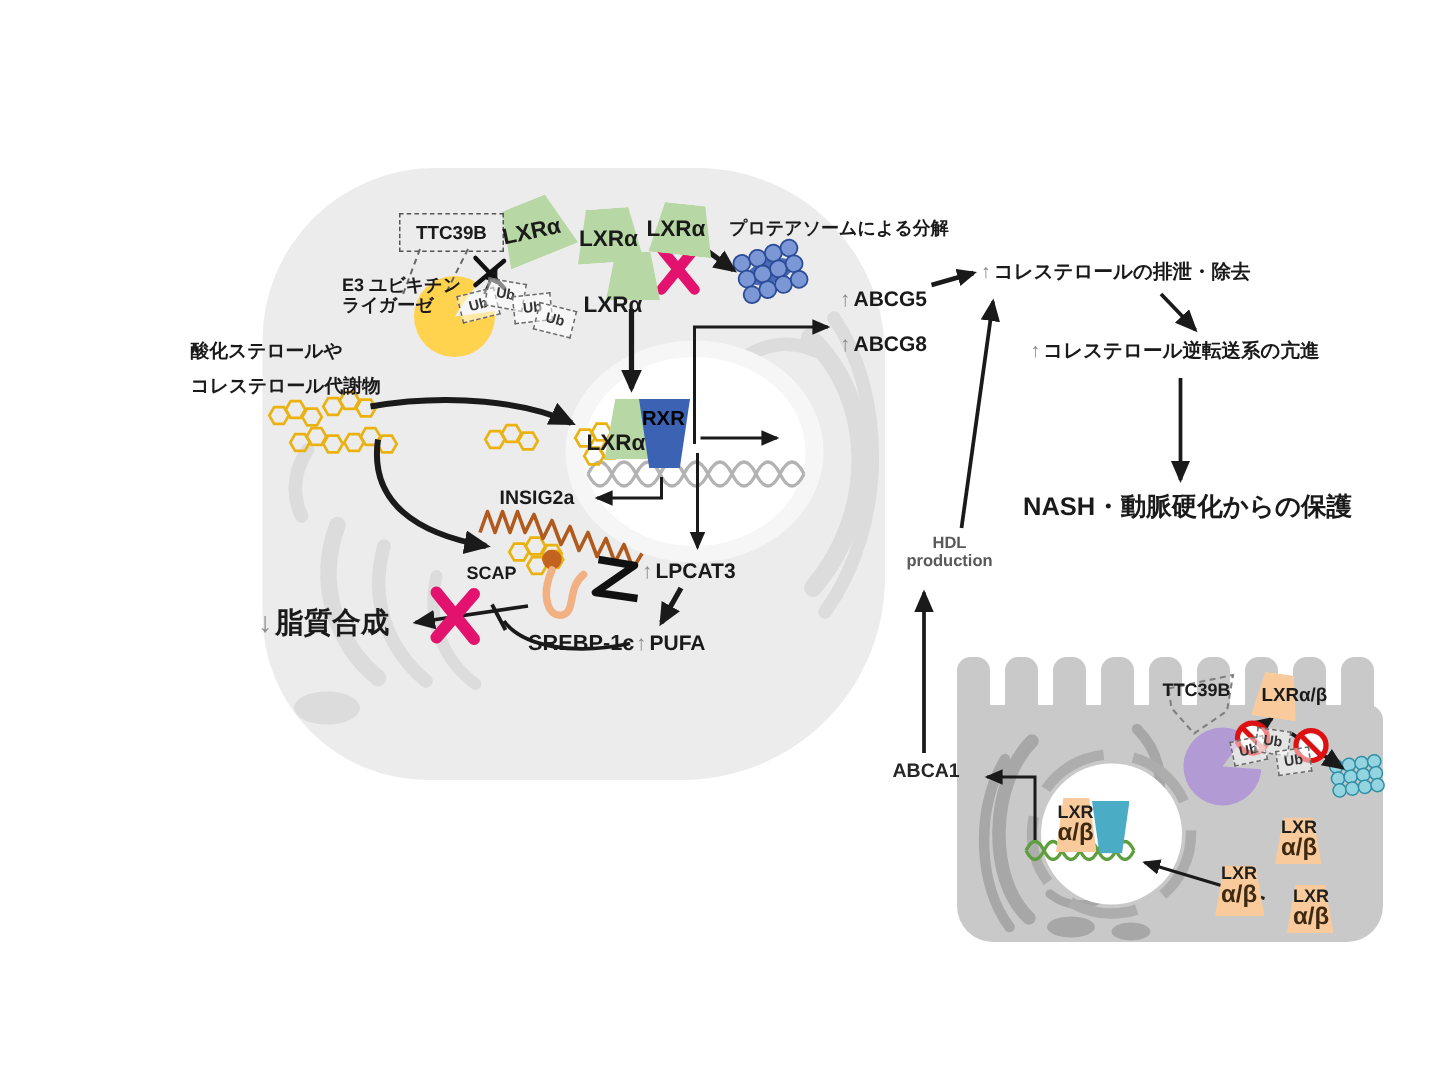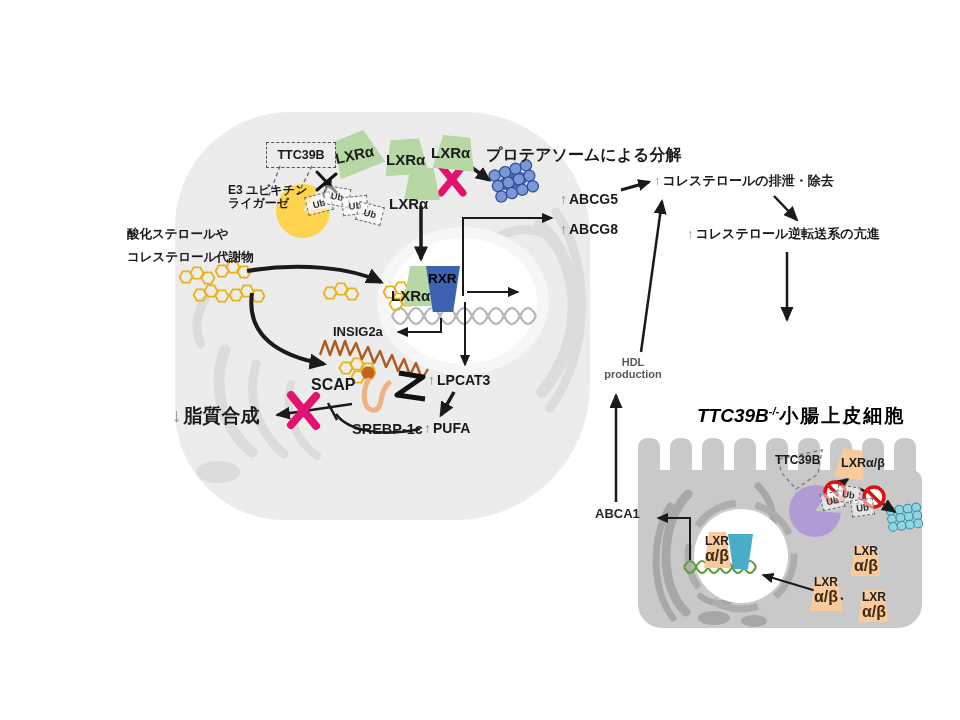--- a/index.html
+++ b/index.html
@@ -266,62 +266,60 @@
 
   <div class="dbox" style="left:266px;top:142px;width:68px;height:24px;font-size:12.5px;">TTC39B</div>
   <div class="ub" style="left:306px;top:194px;width:24px;height:17px;transform:rotate(-14deg);">Ub</div>
   <div class="ub" style="left:324px;top:187px;width:24px;height:17px;transform:rotate(10deg);">Ub</div>
   <div class="ub" style="left:342px;top:196px;width:24px;height:17px;transform:rotate(-6deg);">Ub</div>
   <div class="ub" style="left:357px;top:204px;width:24px;height:17px;transform:rotate(14deg);">Ub</div>
   <div class="ub" style="left:821px;top:492px;width:21px;height:15px;transform:rotate(-12deg);">Ub</div>
   <div class="ub" style="left:837px;top:486px;width:21px;height:15px;transform:rotate(8deg);">Ub</div>
   <div class="ub" style="left:851px;top:499px;width:21px;height:15px;transform:rotate(-8deg);">Ub</div>
 
-  <div class="title" style="left:697px;top:403px;font-size:19px;">
-    <span class="gene">TTC39B</span><span class="sup">-/-</span><span class="cellname">小腸上皮細胞</span>
-  </div>
 
   <div class="lbl" style="left:228px;top:184px;width:84px;font-size:12px;">
     <span style="display:block;">E3 ユビキチン</span>
     <span style="display:block;">ライガーゼ</span>
   </div>
   <div class="lbl" style="left:335px;top:147px;font-size:15px;transform:rotate(-12deg);">LXRα</div>
   <div class="lbl" style="left:386px;top:152px;font-size:15px;">LXRα</div>
   <div class="lbl" style="left:431px;top:145px;font-size:15px;">LXRα</div>
   <div class="lbl" style="left:389px;top:196px;font-size:15px;">LXRα</div>
   <div class="lbl" style="left:391px;top:288px;font-size:15px;">LXRα</div>
   <div class="lbl" style="left:428px;top:272px;font-size:13.5px;color:#000000;">RXR</div>
-  <div class="lbl" style="left:486px;top:146px;font-size:16px;">プロテアソームによる分解</div>
+  <div class="lbl" style="left:486px;top:146px;font-size:12px;">プロテアソームによる分解</div>
   <div class="lbl" style="left:560px;top:192px;font-size:14px;">
     <span class="upgray">↑</span><span>ABCG5</span>
   </div>
   <div class="lbl" style="left:560px;top:222px;font-size:14px;">
     <span class="upgray">↑</span><span>ABCG8</span>
   </div>
   <div class="lbl" style="left:127px;top:228px;font-size:12.5px;">酸化ステロールや</div>
   <div class="lbl" style="left:127px;top:251px;font-size:12.5px;">コレステロール代謝物</div>
   <div class="lbl" style="left:333px;top:325px;font-size:13px;">INSIG2a</div>
-  <div class="lbl" style="left:311px;top:376px;font-size:16px;">SCAP</div>
+  <div class="lbl" style="left:311px;top:376px;font-size:12px;">SCAP</div>
   <div class="lbl" style="left:352px;top:422px;font-size:14.5px;">SREBP-1c</div>
   <div class="lbl" style="left:428px;top:373px;font-size:14px;">
     <span class="upgray">↑</span><span>LPCAT3</span>
   </div>
   <div class="lbl" style="left:424px;top:421px;font-size:14px;">
     <span class="upgray">↑</span><span>PUFA</span>
   </div>
   <div class="lbl" style="left:172px;top:406px;font-size:19px;">
     <span class="upgray">↓</span><span>脂質合成</span>
   </div>
 
   <div class="lbl" style="left:654px;top:174px;font-size:13px;">
     <span class="upgray">↑</span><span>コレステロールの排泄・除去</span>
   </div>
   <div class="lbl" style="left:687px;top:227px;font-size:13px;font-weight:600;">
     <span class="upgray">↑</span><span>コレステロール逆転送系の亢進</span>
   </div>
+  <div class="lbl" style="left:682px;top:329px;font-size:17px;">NASH・動脈硬化からの保護</div>
   <div class="lbl" style="left:598px;top:356px;width:70px;text-align:center;font-size:11px;color:#595959;">
     <span style="display:block;">HDL</span>
     <span style="display:block;">production</span>
   </div>
   <div class="lbl" style="left:595px;top:507px;font-size:13px;color:#262626;">ABCA1</div>
 
   <div class="lbl" style="left:775px;top:454px;font-size:12px;">TTC39B</div>
   <div class="lbl" style="left:841px;top:457px;font-size:12.5px;">LXRα/β</div>
   <div class="lxr2" style="left:700px;top:535px;">
     <span class="l1">LXR</span>

